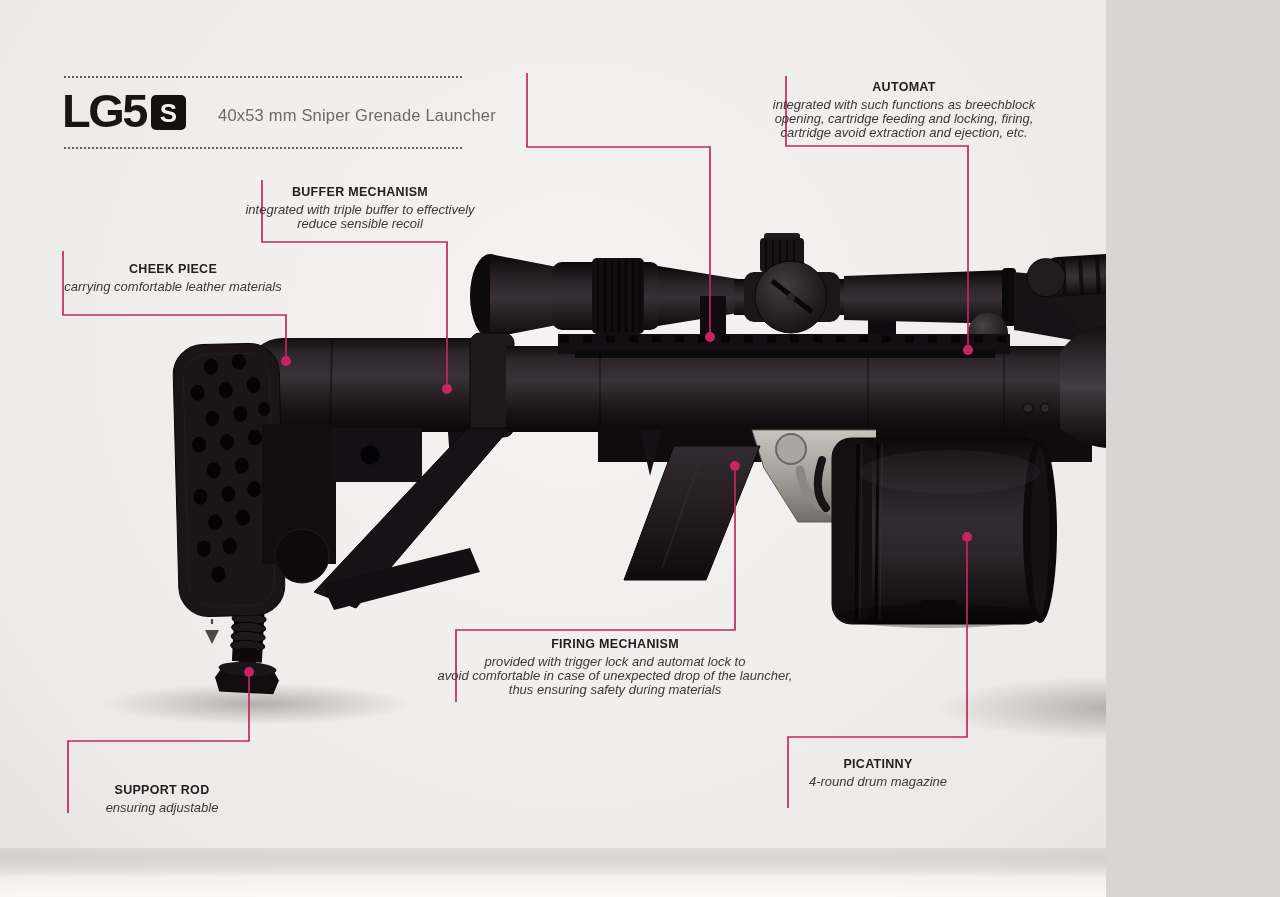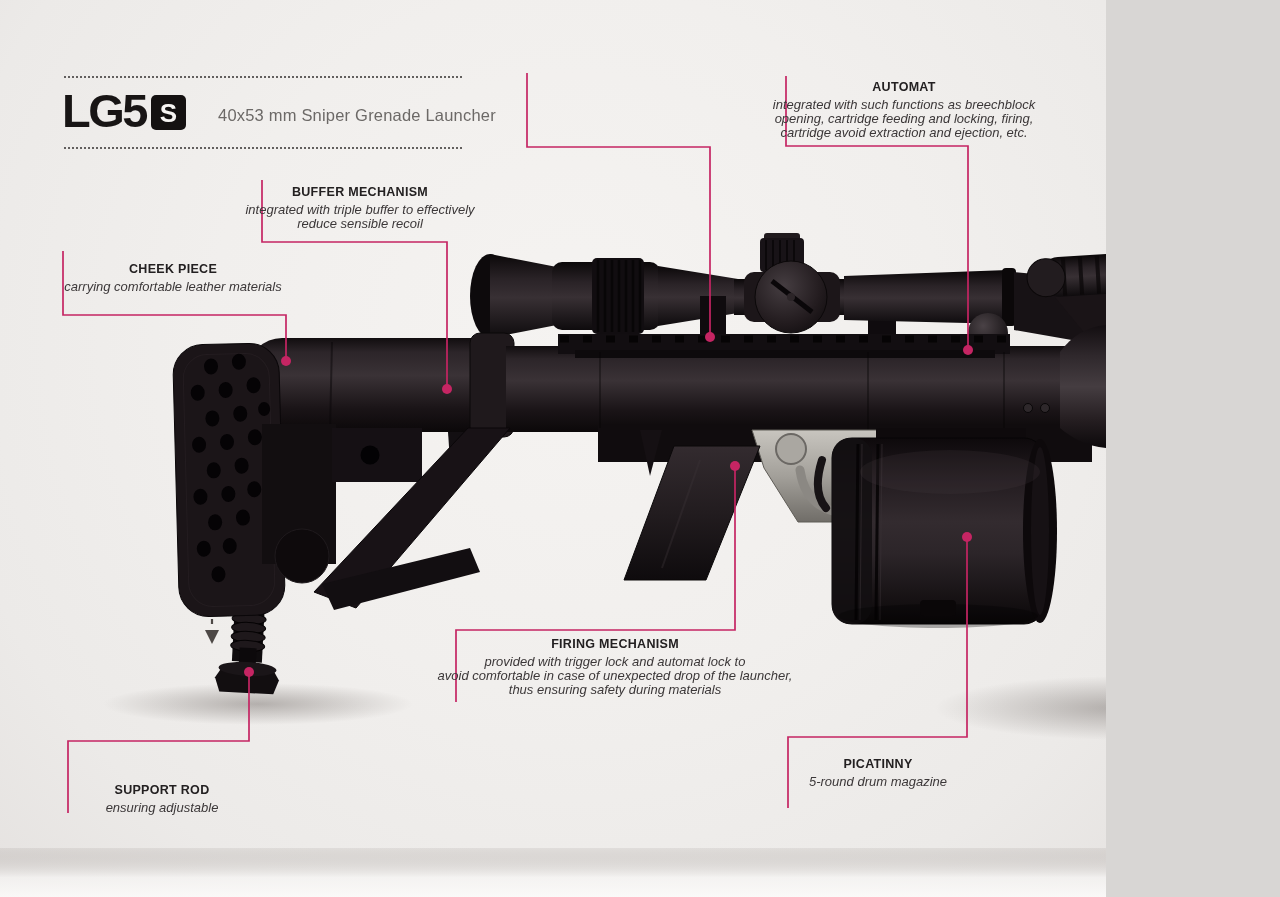--- a/index.html
+++ b/index.html
@@ -363,17 +363,17 @@
   <div class="callout" style="left:162px; top:761px;margin-top:22px;">
     <div class="t">SUPPORT ROD</div>
     <div class="desc">
       <div class="d">ensuring adjustable</div>
     </div>
   </div>
 
   <div class="callout" style="left:878px; top:757px;">
     <div class="t">PICATINNY</div>
     <div class="desc">
-      <div class="d">5-round drum magazine</div>
+      <div class="d">4-round drum magazine</div>
     </div>
   </div>
 
 </div>
 
 </body></html>

